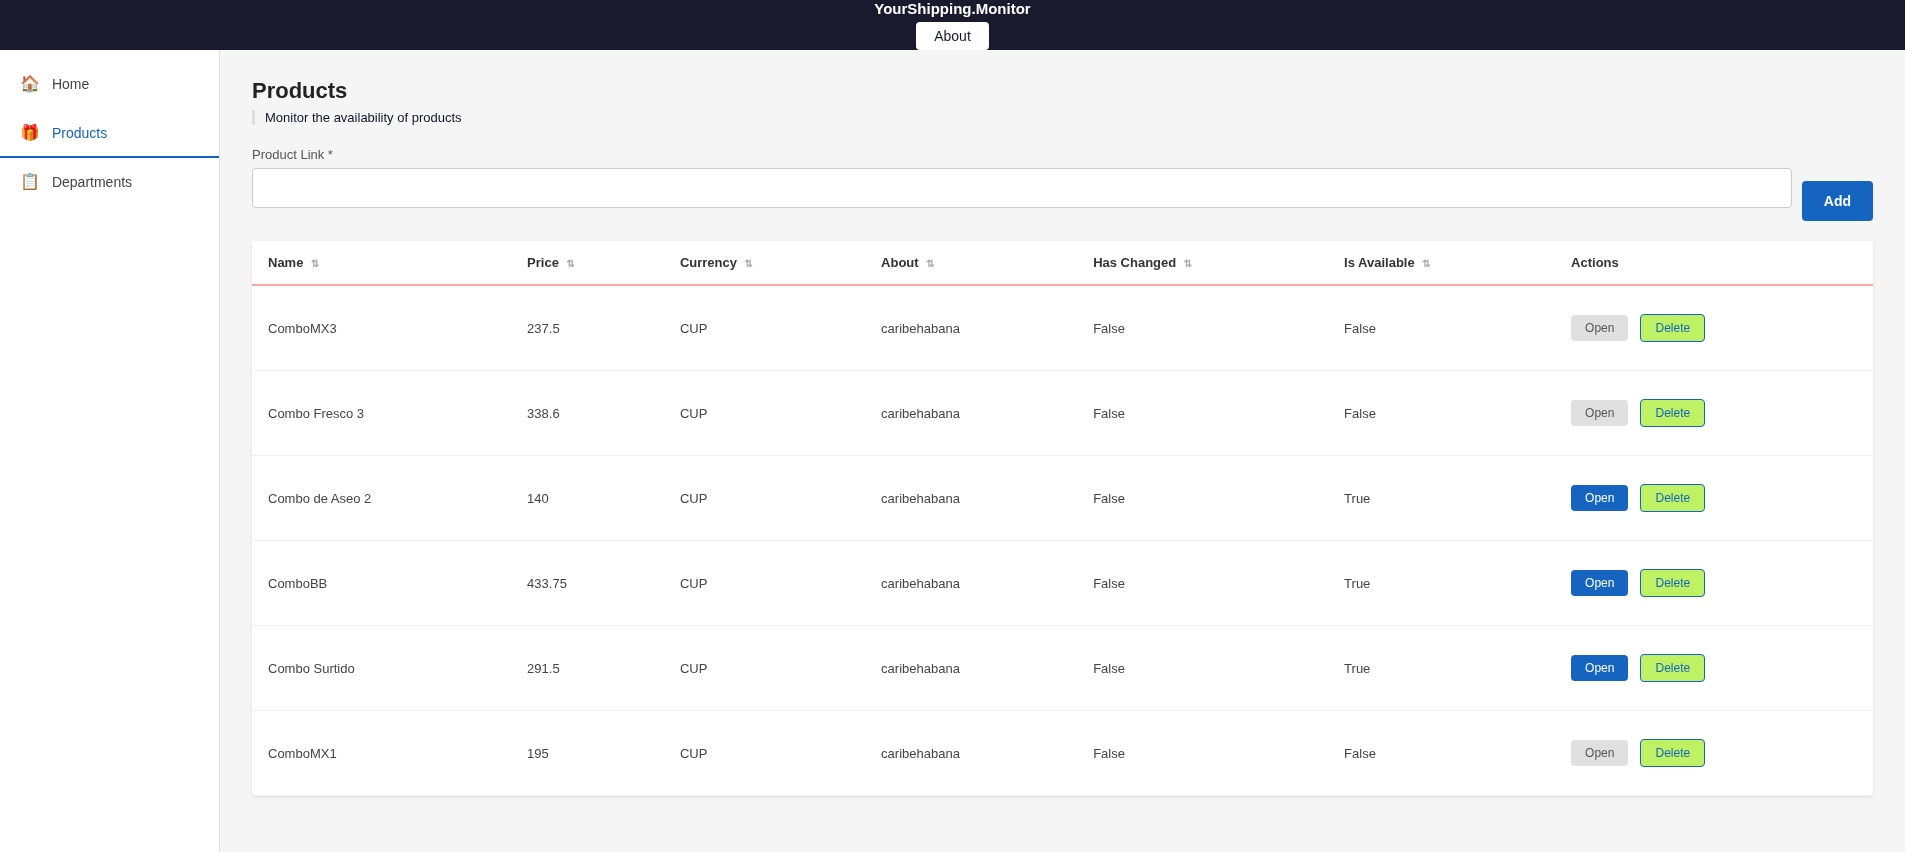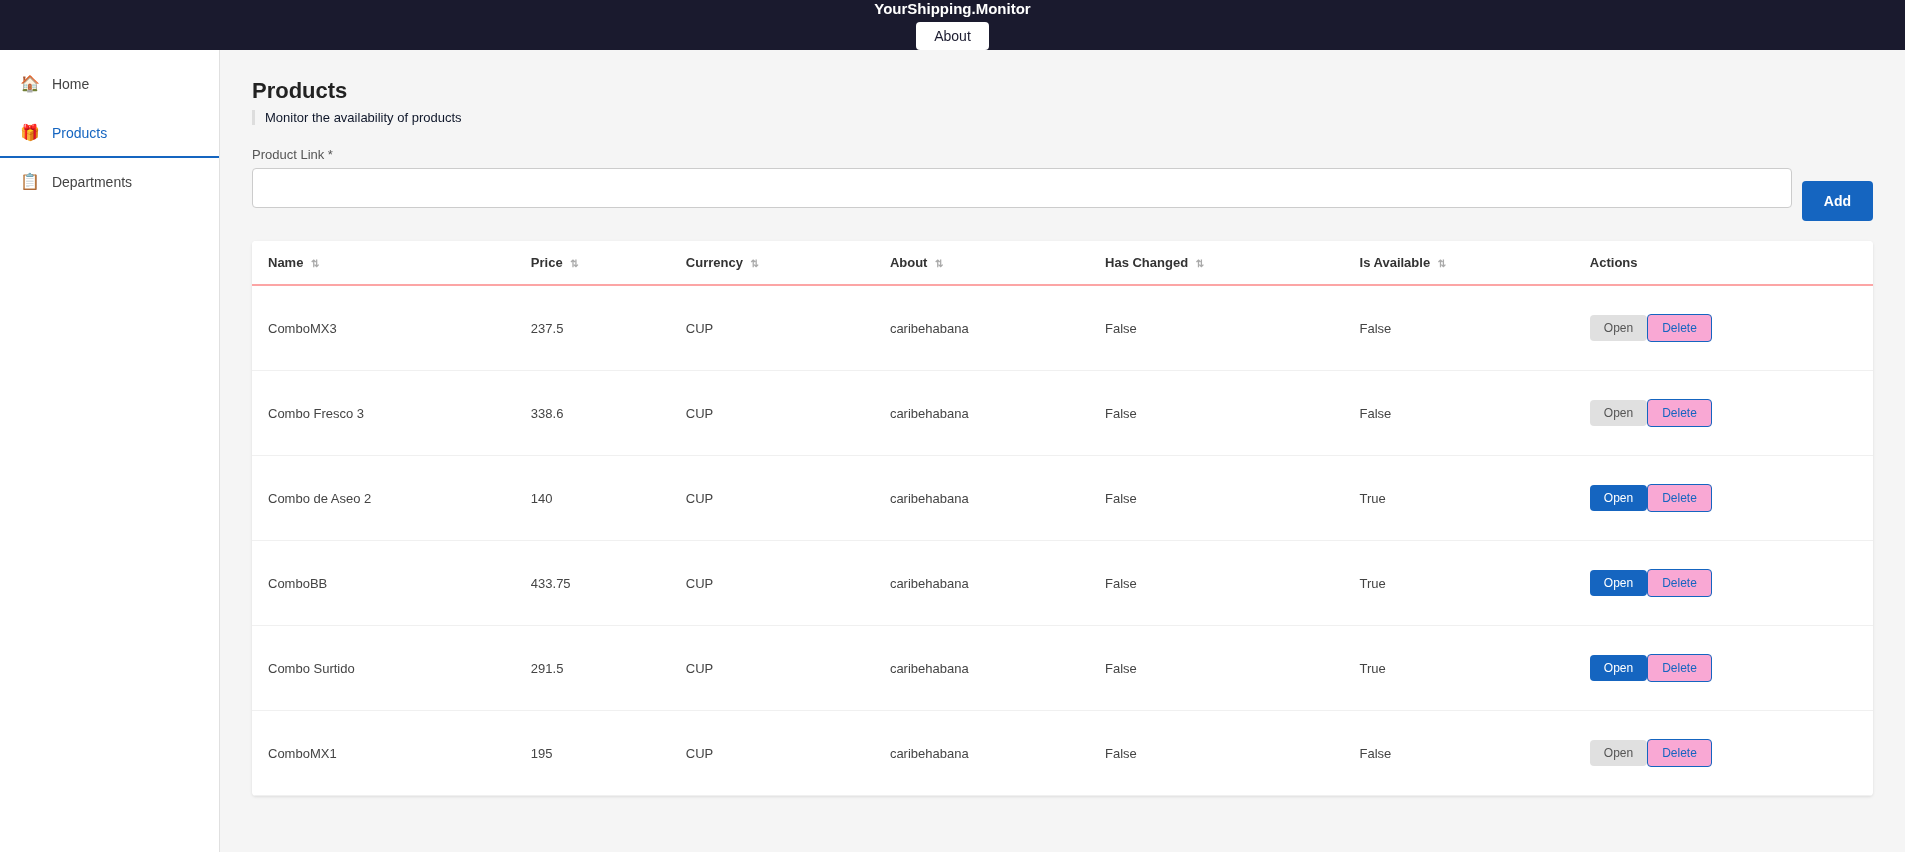--- a/index.html
+++ b/index.html
@@ -150,21 +150,21 @@
     tbody tr {
       border-bottom: 1px solid #f0f0f0;
     }
     td {
       padding: 28px 16px;
       font-size: 13px;
       color: #444;
     }
     .actions-cell {
       display: flex;
-      gap: 0;
+      gap: 12px;
       align-items: center;
     }
     .btn-open-available {
       background: #1565c0;
       color: #fff;
       border: none;
       padding: 6px 14px;
       border-radius: 4px;
       font-size: 12px;
       cursor: pointer;
@@ -172,21 +172,21 @@
     .btn-open-unavailable {
       background: #e0e0e0;
       color: #555;
       border: none;
       padding: 6px 14px;
       border-radius: 4px;
       font-size: 12px;
       cursor: pointer;
     }
     .btn-delete {
-      background: #f9a8d4;
+      background: #bef264;
       color: #1565c0;
       border: 1px solid #1565c0;
       padding: 6px 14px;
       border-radius: 4px;
       font-size: 12px;
       cursor: pointer;
     }
   </style>
 </head>
 <body>

